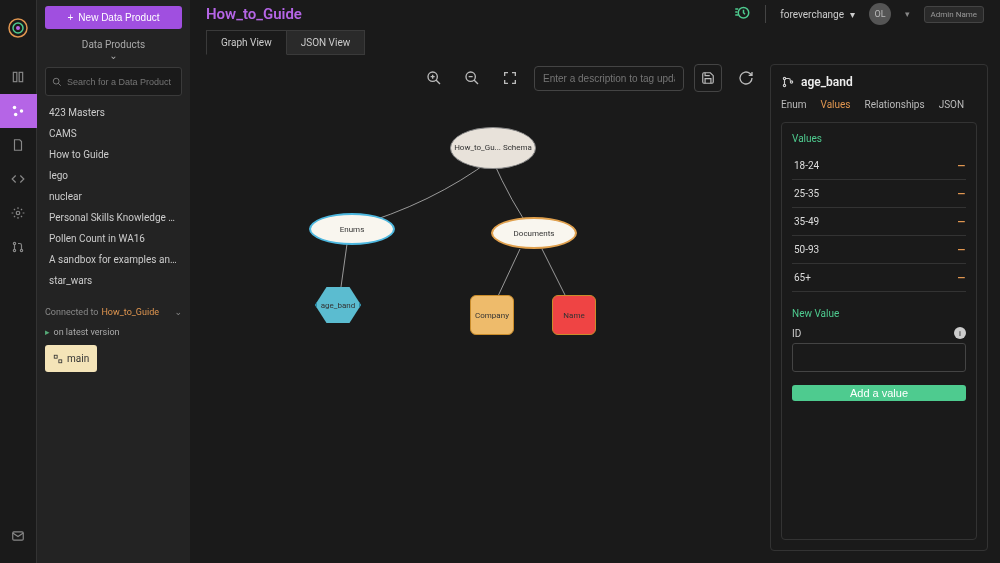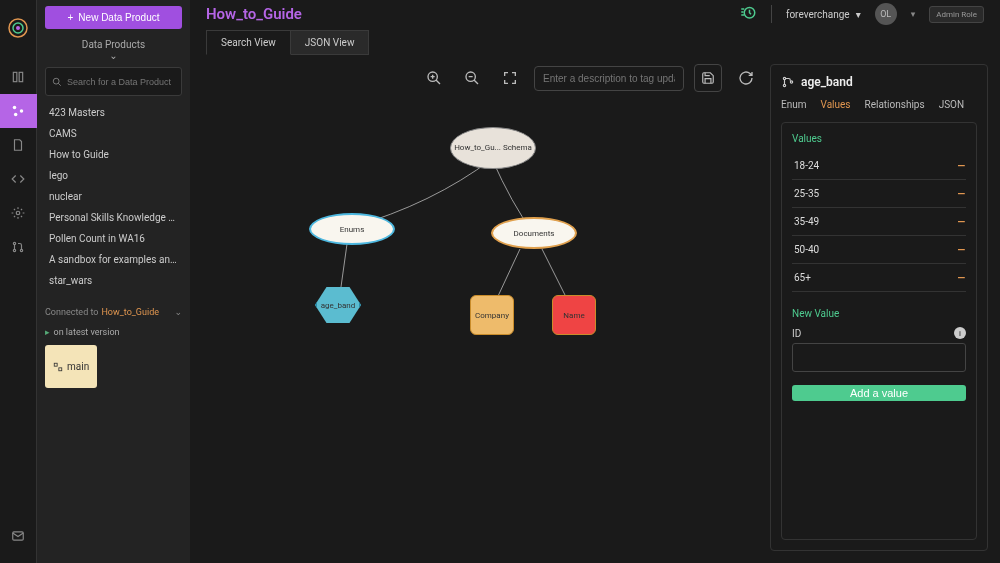--- a/index.html
+++ b/index.html
@@ -117,21 +117,21 @@
   align-items: center;
   gap: 4px;
 }
 .branch-badge {
   display: inline-flex;
   align-items: center;
   gap: 4px;
   background: #f4e4b8;
   color: #333;
   font-size: 10px;
-  padding: 16px 8px;
+  padding: 8px 8px;
   border-radius: 3px;
   margin-top: 8px;
   width: fit-content;
   cursor: pointer;
 }
 .main {
   flex: 1;
   display: flex;
   flex-direction: column;
   background: #1a1a1a;
@@ -396,25 +396,25 @@
             <path d="M14 9v4l2 2M3 8h4M3 12h3M3 16h4"></path>
           </svg>
       </span>
       <div class="divider"></div>
       <div class="user-label">
         <span>foreverchange</span>
         <span>▾</span>
       </div>
       <div class="avatar">OL</div>
       <span style="cursor:pointer;color:#888;font-size:9px;">▾</span>
-      <span class="admin-badge">Admin Role</span>
+      <span class="admin-badge">Admin Name</span>
     </div>
   </div>
   <div class="tabs-row">
-    <div class="tab active">Search View</div>
+    <div class="tab active">Graph View</div>
     <div class="tab">JSON View</div>
   </div>
   <div class="content-row">
     <div class="graph-area">
       <div class="graph-toolbar">
         <div class="tbtn noborder">
             <svg width="16" height="16" viewBox="0 0 24 24" fill="none" stroke="currentColor" stroke-width="2">
               <circle cx="10" cy="10" r="7"></circle>
               <path d="M21 21l-6-6M10 7v6M7 10h6"></path>
             </svg>
@@ -484,21 +484,21 @@
           </div>
         <div class="value-row">
             <span>25-35</span>
             <span class="minus">—</span>
           </div>
         <div class="value-row">
             <span>35-49</span>
             <span class="minus">—</span>
           </div>
         <div class="value-row">
-            <span>50-40</span>
+            <span>50-93</span>
             <span class="minus">—</span>
           </div>
         <div class="value-row">
             <span>65+</span>
             <span class="minus">—</span>
           </div>
         <div class="new-value-title">New Value</div>
         <div class="id-label">
           <span>ID</span>
           <span style="width:12px;height:12px;border-radius:50%;background:#ccc;color:#222;font-size:8px;display:inline-flex;align-items:center;justify-content:center;cursor:pointer;">i</span>

